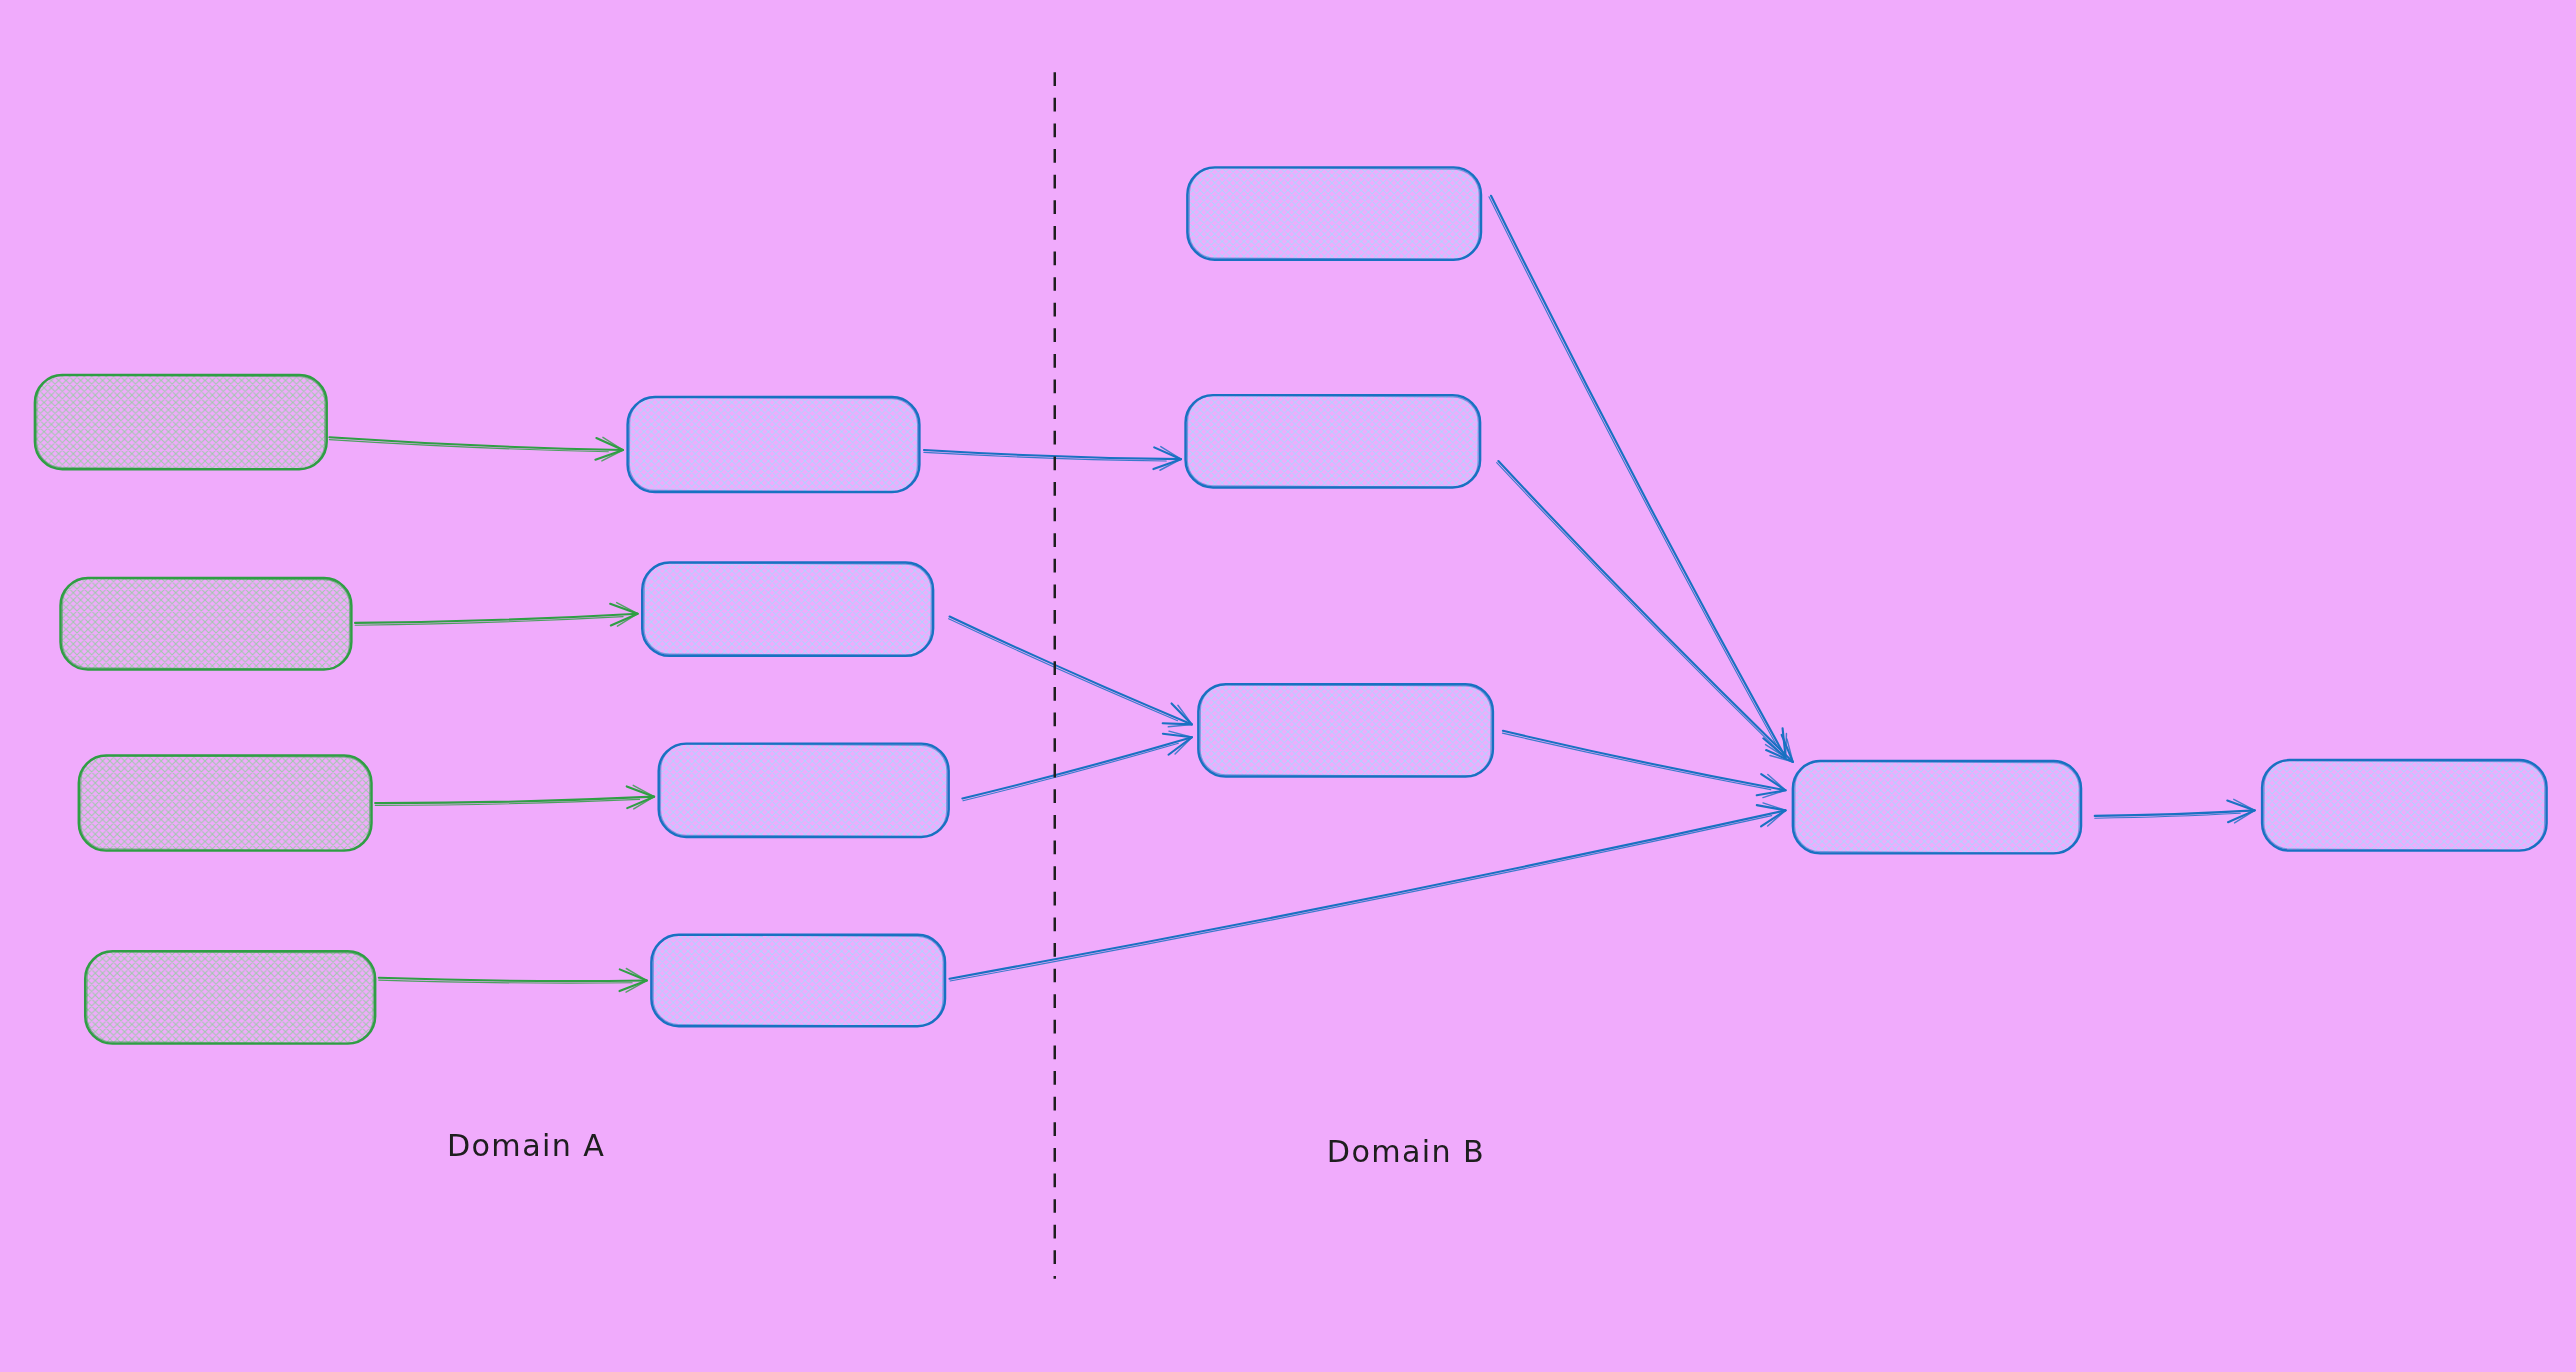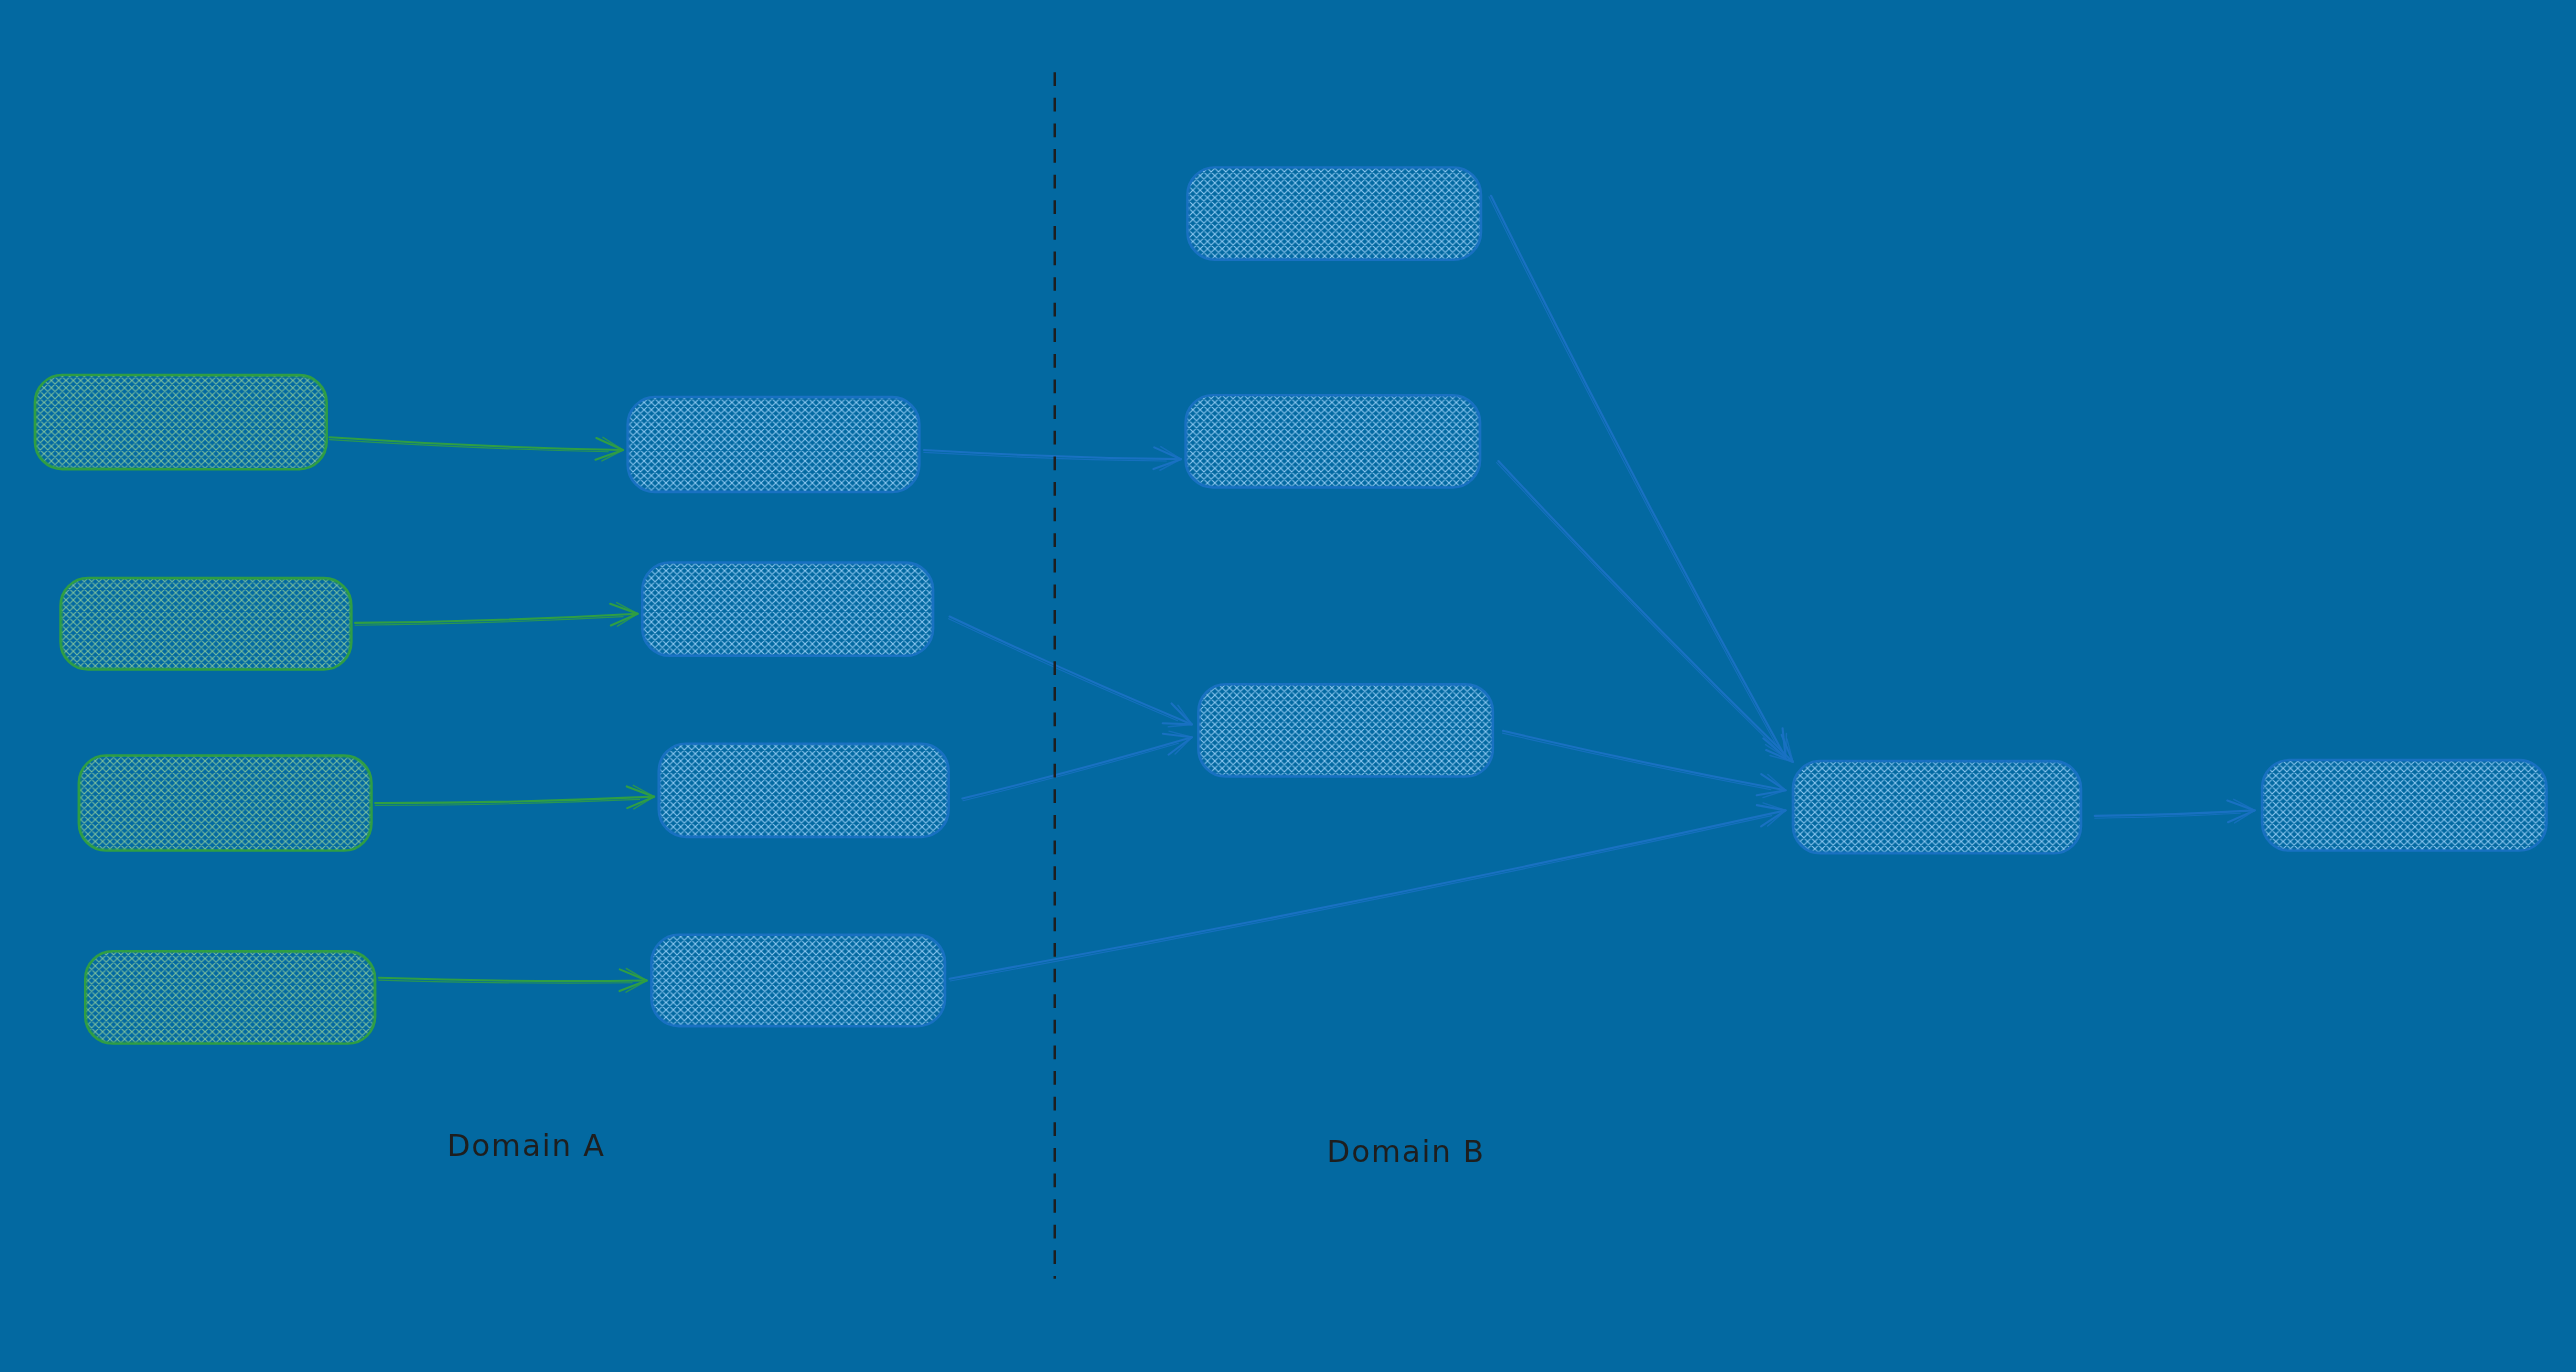--- a/index.html
+++ b/index.html
@@ -8,21 +8,21 @@
     width: 2576px;
     height: 1372px;
     background: #ffffff;
     font-family: "DejaVu Sans", "Liberation Sans", sans-serif;
     overflow: hidden;
   }
   #diagram-root {
     position: relative;
     width: 2576px;
     height: 1372px;
-    background: #0369a1;
+    background: #f0abfc;
   }
   svg { display: block; }
   text.domain-label {
     font-family: "DejaVu Sans", "Liberation Sans", sans-serif;
     font-size: 33px;
     letter-spacing: 1.5px;
     font-weight: 400;
   }
 </style>
 </head>

